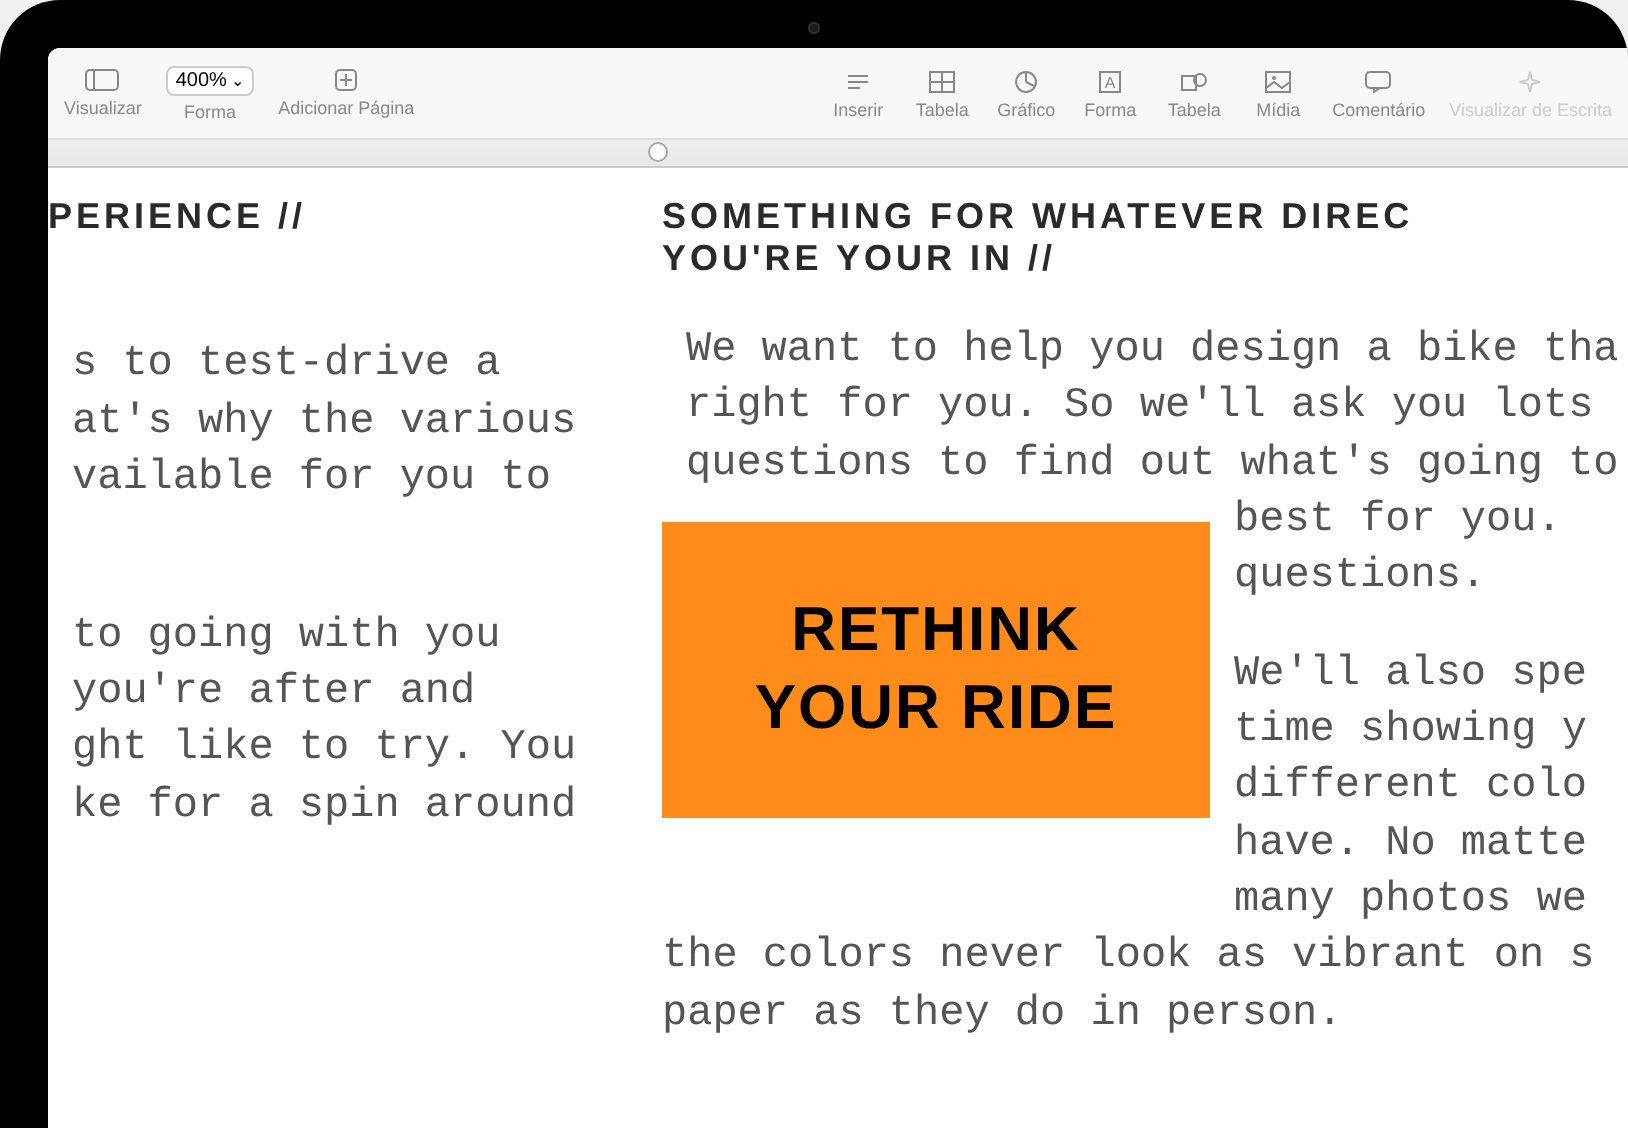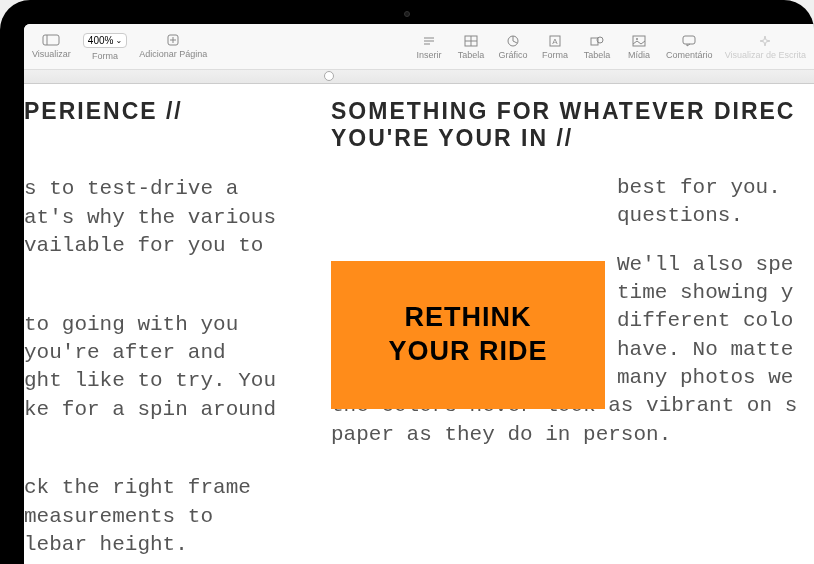--- a/index.html
+++ b/index.html
@@ -137,52 +137,53 @@
       padding: 14px 10px 14px 0;
       overflow: hidden;
     }
     .column-right {
       flex: 1;
       padding: 14px 0 14px 14px;
       overflow: hidden;
       position: relative;
     }
     .heading {
-      font-size: 23px;
+      font-size: 18px;
       font-weight: 800;
       letter-spacing: 2px;
       color: #2a2a2a;
       margin-bottom: 22px;
       font-family: -apple-system, Helvetica, Arial, sans-serif;
     }
     .body-text {
       font-family: 'Courier New', Courier, monospace;
       font-size: 21px;
       line-height: 1.35;
       color: #555;
       white-space: pre-line;
     }
     .body-para {
       margin-bottom: 22px;
+      margin-left: 12px;
     }
     .callout {
       position: absolute;
       top: 177px;
       left: 14px;
       width: 274px;
       height: 148px;
       background: #ff8c1a;
       display: flex;
       align-items: center;
       justify-content: center;
       flex-direction: column;
       text-align: center;
     }
     .callout-text {
-      font-size: 27px;
+      font-size: 31px;
       font-weight: 900;
       letter-spacing: 1px;
       color: #000;
       line-height: 1.25;
       font-family: -apple-system, Helvetica, Arial, sans-serif;
     }
     .right-body {
       font-family: 'Courier New', Courier, monospace;
       font-size: 21px;
       line-height: 1.35;
@@ -318,29 +319,29 @@
       <div class="column-left">
         <div class="heading">PERIENCE //</div>
         <div class="body-text">
           <div class="body-para">s to test-drive a
 at's why the various
 vailable for you to</div>
           <div class="body-para"> to going with you
 you're after and
 ght like to try. You
 ke for a spin around</div>
-          <div class="body-para">ck the right frame
- measurements to
-lebar height.</div>
         </div>
       </div>
       <div class="column-right">
         <div class="heading" style="white-space:pre-line;">SOMETHING FOR WHATEVER DIREC
 YOU'RE YOUR IN //</div>
         <div class="right-body">
+          <div class="body-para" style="margin-bottom:0;">We want to help you design a bike tha
+right for you. So we'll ask you lots
+questions to find out what's going to</div>
           <div style="padding-left:286px;white-space:pre-line;margin-bottom:20px;">best for you.
 questions.</div>
           <div style="padding-left:286px;white-space:pre-line;">We'll also spe
 time showing y
 different colo
 have. No matte
 many photos we</div>
           <div style="white-space:pre-line;">the colors never look as vibrant on s
 paper as they do in person.</div>
         </div>

